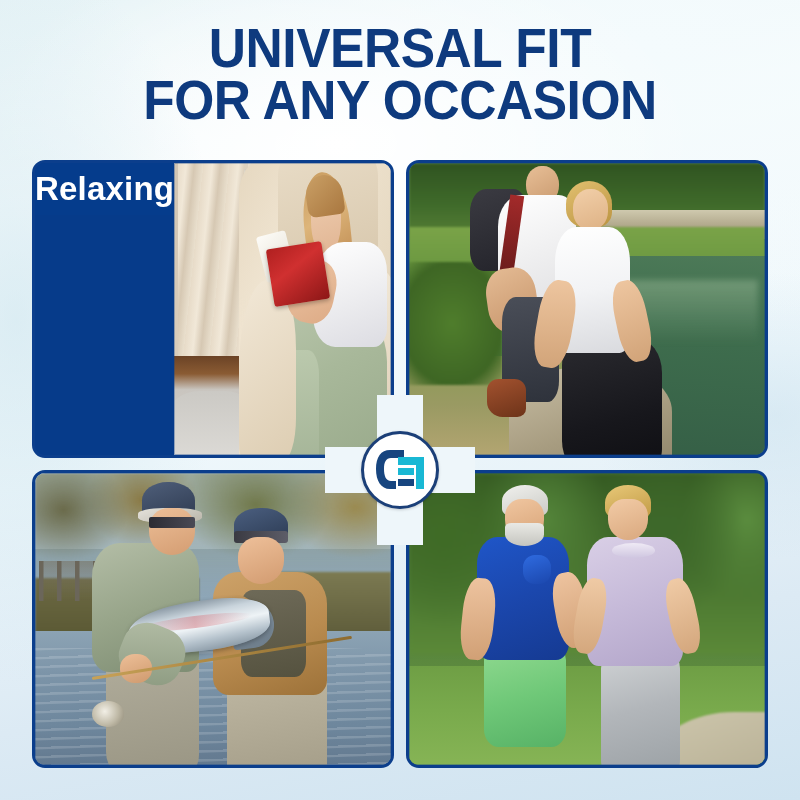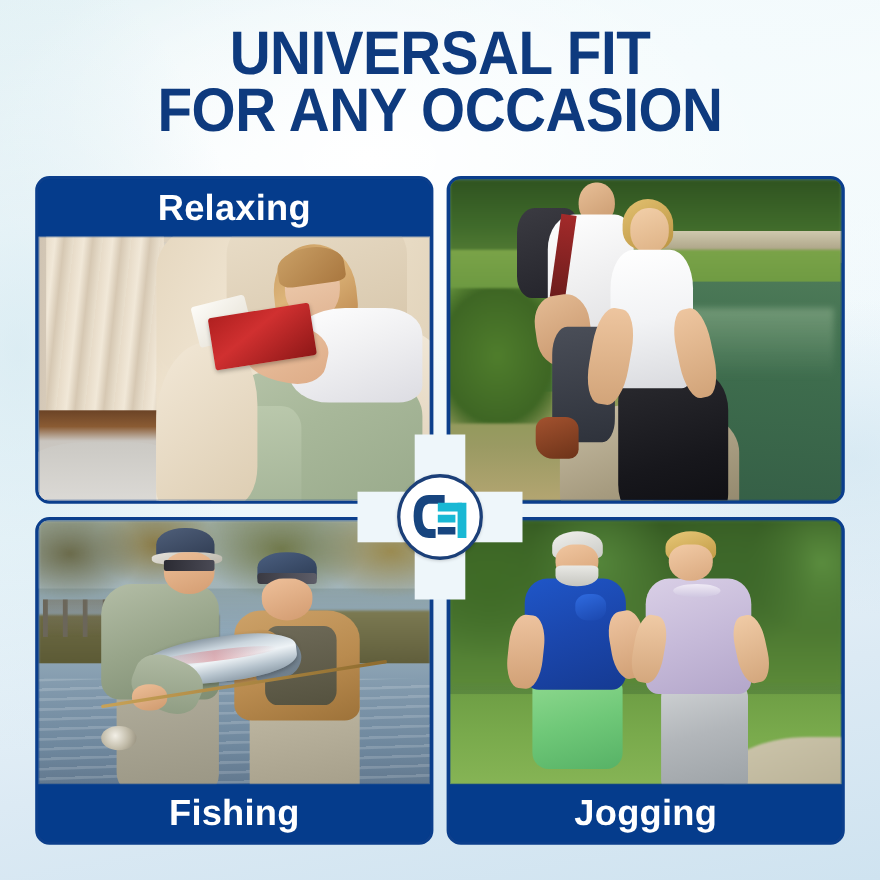--- a/index.html
+++ b/index.html
@@ -56,21 +56,21 @@
   }
   .panel {
     position:relative;
     border-radius:13px;
     overflow:hidden;
     background:#063b8a;
     border:3px solid #0b3e8c;
     display:flex;
     flex-direction:column;
   }
-  .panel.cap-top { flex-direction:column; }
+  .panel.cap-top { flex-direction:row; }
   .panel.cap-bottom { flex-direction:column-reverse; }
 
   .caption {
     height:52px;
     flex:0 0 52px;
     background:#053c8c;
     color:#ffffff;
     font-size:33px;
     font-weight:700;
     line-height:52px;
@@ -507,21 +507,20 @@
       <div class="s-w-legs"></div>
       <div class="s-w-hair"></div>
       <div class="s-w-face"></div>
       <div class="s-w-top"></div>
       <div class="s-w-arm"></div>
       <div class="s-w-arm2"></div>
     </div>
   </div>
 
   <div class="panel cap-bottom">
-    <div class="caption">Fishing</div>
     <div class="photo p-fish">
       <div class="f-sky"></div>
       <div class="f-trees"></div>
       <div class="f-bank"></div>
       <div class="f-bankR"></div>
       <div class="f-fence"></div>
       <div class="f-water"></div>
       <div class="f-ripple"></div>
       <div class="f-l-wader"></div>
       <div class="f-l-jacket"></div>
@@ -540,21 +539,20 @@
       <div class="f-fish"></div>
       <div class="f-fish-stripe"></div>
       <div class="f-l-arm"></div>
       <div class="f-l-hand"></div>
       <div class="f-rod"></div>
       <div class="f-reel"></div>
     </div>
   </div>
 
   <div class="panel cap-bottom">
-    <div class="caption">Jogging</div>
     <div class="photo p-jog">
       <div class="j-trees"></div>
       <div class="j-grass"></div>
       <div class="j-path"></div>
       <div class="j-m-shorts"></div>
       <div class="j-m-shirt"></div>
       <div class="j-m-logo"></div>
       <div class="j-m-armL"></div>
       <div class="j-m-armR"></div>
       <div class="j-m-hair"></div>

